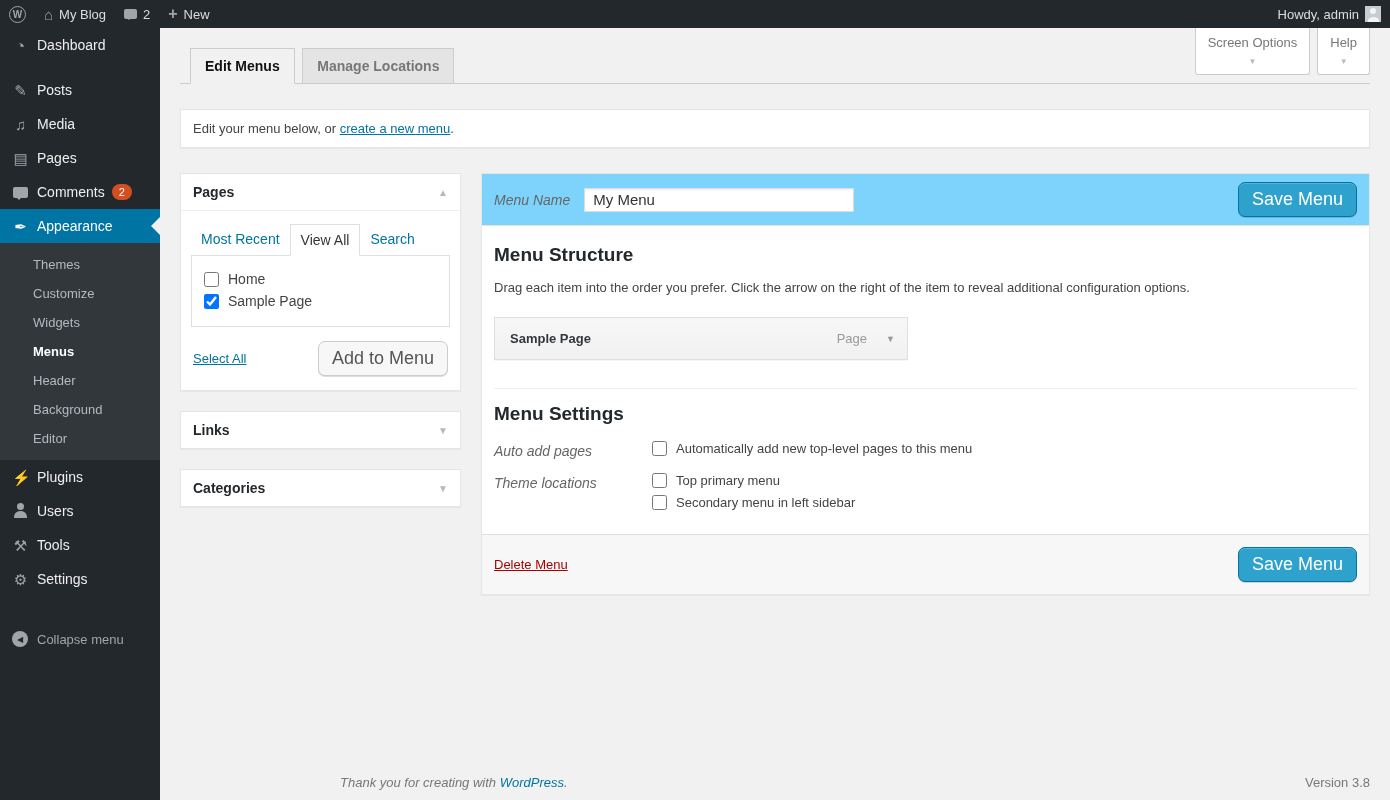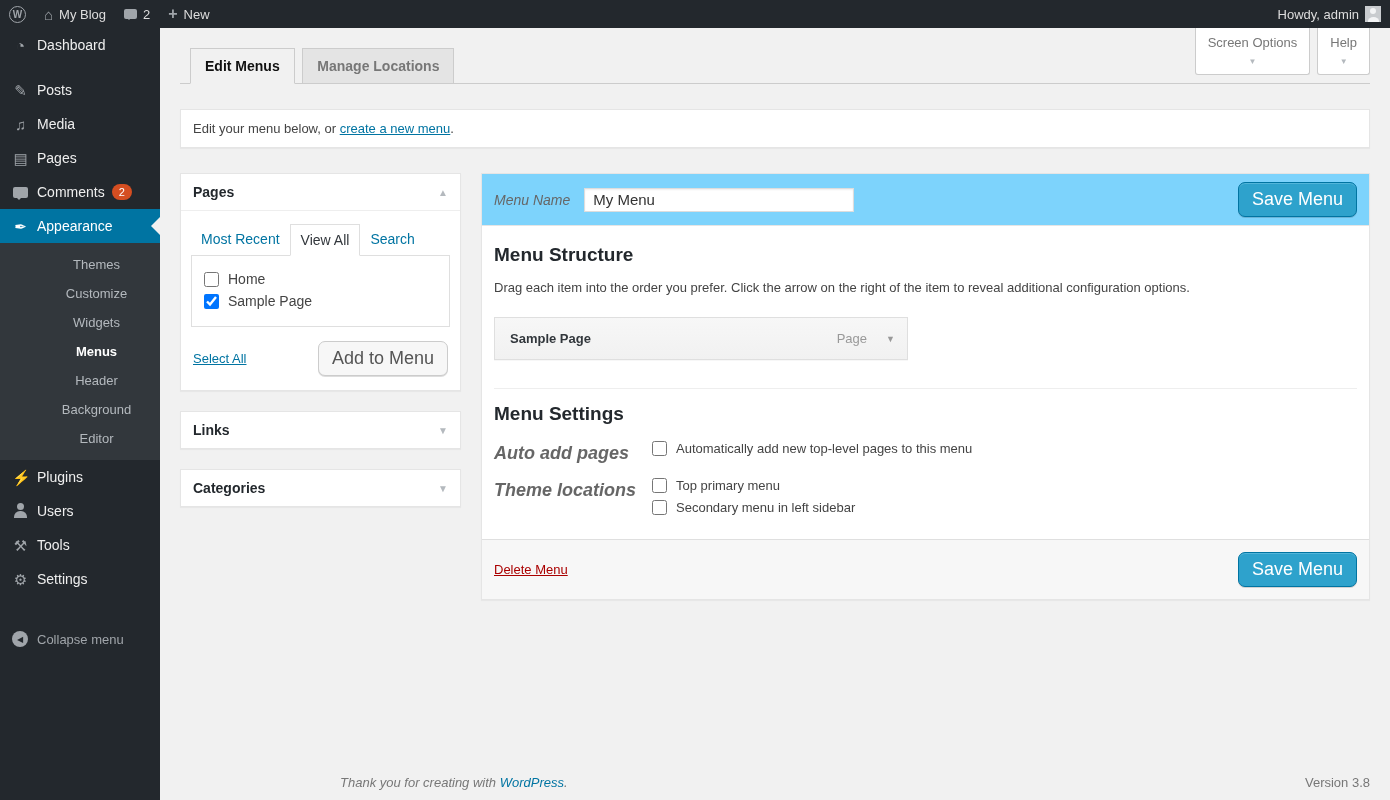--- a/index.html
+++ b/index.html
@@ -48,21 +48,21 @@
   }
   .menu-item .mi-icon { width: 17px; margin-right: 8px; color: #a0a5aa; font-size: 15px; text-align: center; line-height: 1; flex-shrink: 0; }
   .menu-item.active-parent { background: #0074a2; color: #fff; }
   .menu-item.active-parent .mi-icon { color: #fff; }
   .menu-item.active-parent::after {
     content: ""; position: absolute; right: 0; top: 50%; margin-top: -9px;
     border: 9px solid transparent; border-right-color: #f1f1f1;
   }
   .menu-sep { height: 11px; }
   .submenu { background: #32373c; padding: 7px 0; }
-  .submenu-item { display: block; padding: 7px 0 7px 33px; color: #b4b9be; font-size: 13px; cursor: pointer; text-align: center; }
+  .submenu-item { display: block; padding: 7px 0 7px 33px; color: #b4b9be; font-size: 13px; cursor: pointer; }
   .submenu-item.active { color: #fff; font-weight: bold; }
   .collapse-row { margin-top: 26px; display: flex; align-items: center; padding: 0 8px 0 12px; height: 34px; color: #a0a5aa; cursor: pointer; font-size: 13px; }
   .collapse-circle {
     width: 16px; height: 16px; border-radius: 50%; background: #a0a5aa; color: #23282d;
     display: flex; align-items: center; justify-content: center; font-size: 8px; margin-right: 9px; flex-shrink: 0;
   }
   .badge {
     background: #d54e21; color: #fff; font-size: 11px; border-radius: 9px;
     padding: 1px 7px; margin-left: 7px; line-height: 14px;
   }
@@ -152,21 +152,21 @@
     background: linear-gradient(#f7f7f7, #f1f1f1);
     display: flex; align-items: center; padding: 0 12px 0 15px; cursor: move;
     box-shadow: 0 1px 0 rgba(0,0,0,.03);
   }
   .menu-item-title { font-weight: bold; font-size: 13px; color: #32373c; }
   .menu-item-type { margin-left: auto; color: #999; font-size: 13px; }
   .menu-item-toggle { color: #999; font-size: 9px; margin-left: 19px; cursor: pointer; }
 
   .settings-divider { border: none; border-top: 1px solid #eee; margin: 28px 0 0; }
   .setting-row { display: flex; margin-top: 14px; }
-  .setting-label { width: 158px; flex-shrink: 0; font-style: italic; color: #666; font-size: 18px; padding-top: 2px; font-weight: bold; }
+  .setting-label { width: 158px; flex-shrink: 0; font-style: italic; color: #666; font-size: 14px; padding-top: 2px; }
   .setting-control { display: flex; flex-direction: column; gap: 7px; }
   .setting-check { display: flex; align-items: center; gap: 9px; font-size: 13px; color: #444; cursor: pointer; }
   .setting-check input { width: 15px; height: 15px; cursor: pointer; }
 
   .menu-footer {
     display: flex; justify-content: space-between; align-items: center;
     background: #f7f7f7; border-top: 1px solid #dfdfdf; padding: 12px 12px;
   }
   .delete-link { color: #a00; text-decoration: underline; font-size: 13px; cursor: pointer; }
 

